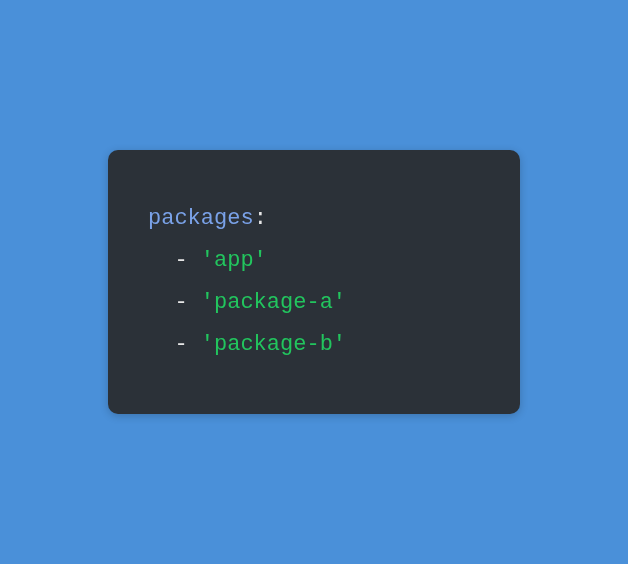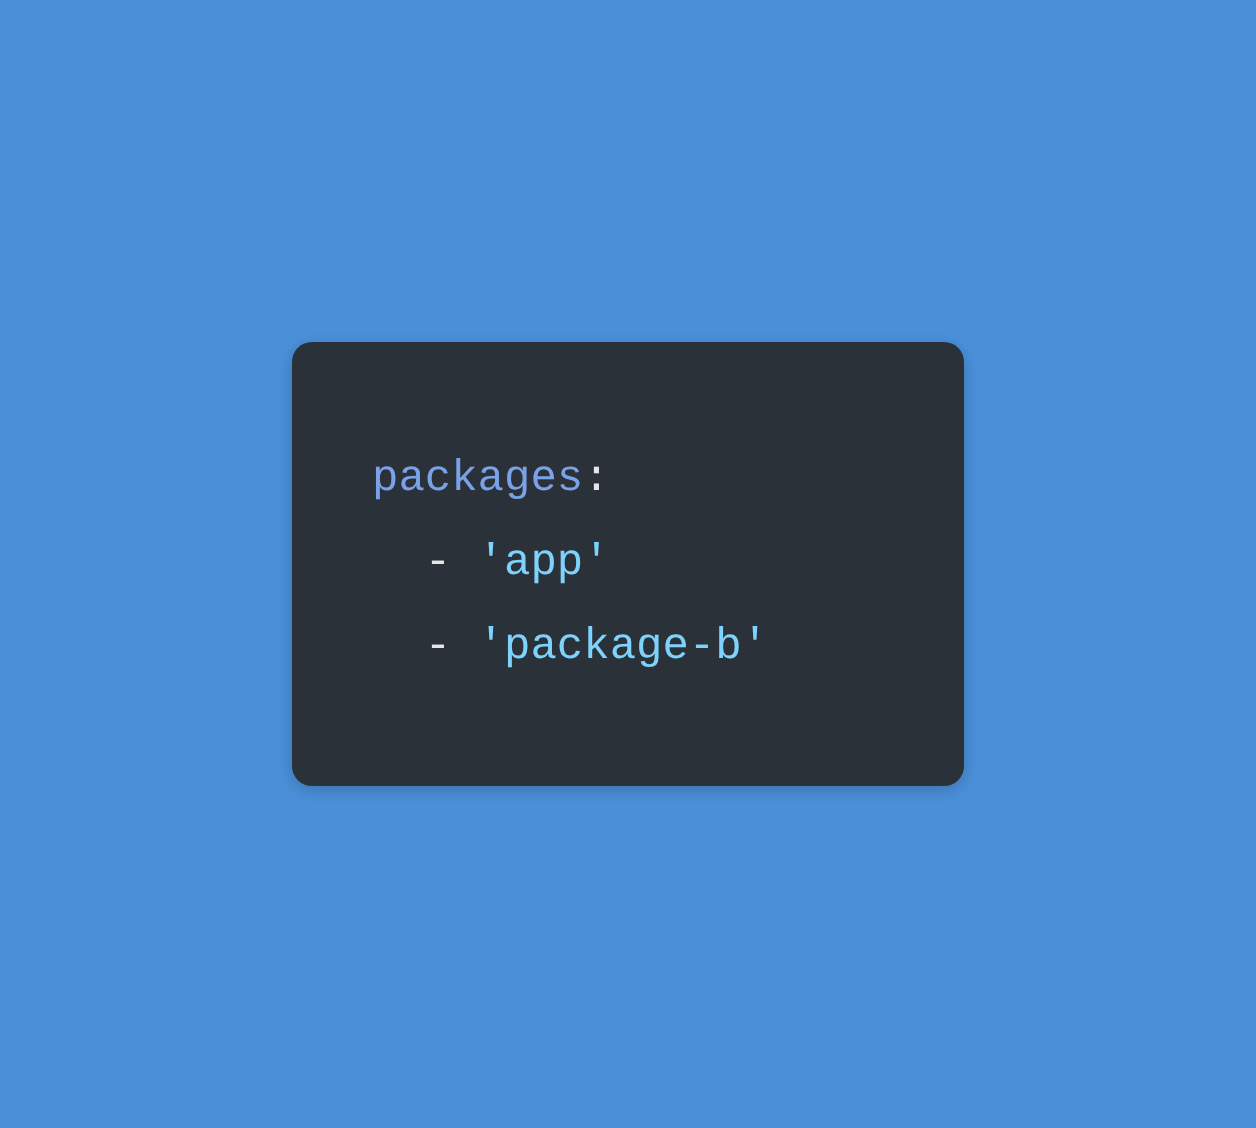--- a/index.html
+++ b/index.html
@@ -13,41 +13,42 @@
       background: #4a90d9;
       display: flex;
       align-items: center;
       justify-content: center;
       font-family: "Courier New", Courier, monospace;
     }
     .code-block {
       background: #2b3138;
       border-radius: 10px;
       padding: 48px 40px 48px 40px;
-      width: 336px;
+      width: 412px;
       font-size: 22px;
       line-height: 1.9;
       box-shadow: 0 2px 8px rgba(0,0,0,0.2);
     }
     .yaml-key {
       color: #7aa2e8;
     }
     .yaml-colon {
       color: #e6e6e6;
     }
     .yaml-line {
       white-space: pre;
     }
     .yaml-dash {
       color: #e6e6e6;
     }
     .yaml-string {
-      color: #7dd3fc;
+      color: #22c55e;
     }
   </style>
 </head>
 <body>
 
 <div class="code-block">
   <div class="yaml-line"><span class="yaml-key">packages</span><span class="yaml-colon">:</span></div>
   <div class="yaml-line"><span class="yaml-dash">  </span><span class="yaml-dash">- </span><span class="yaml-string">'app'</span></div>
+  <div class="yaml-line"><span class="yaml-dash">  </span><span class="yaml-dash">- </span><span class="yaml-string">'package-a'</span></div>
   <div class="yaml-line"><span class="yaml-dash">  </span><span class="yaml-dash">- </span><span class="yaml-string">'package-b'</span></div>
 </div>
 
 </body></html>

